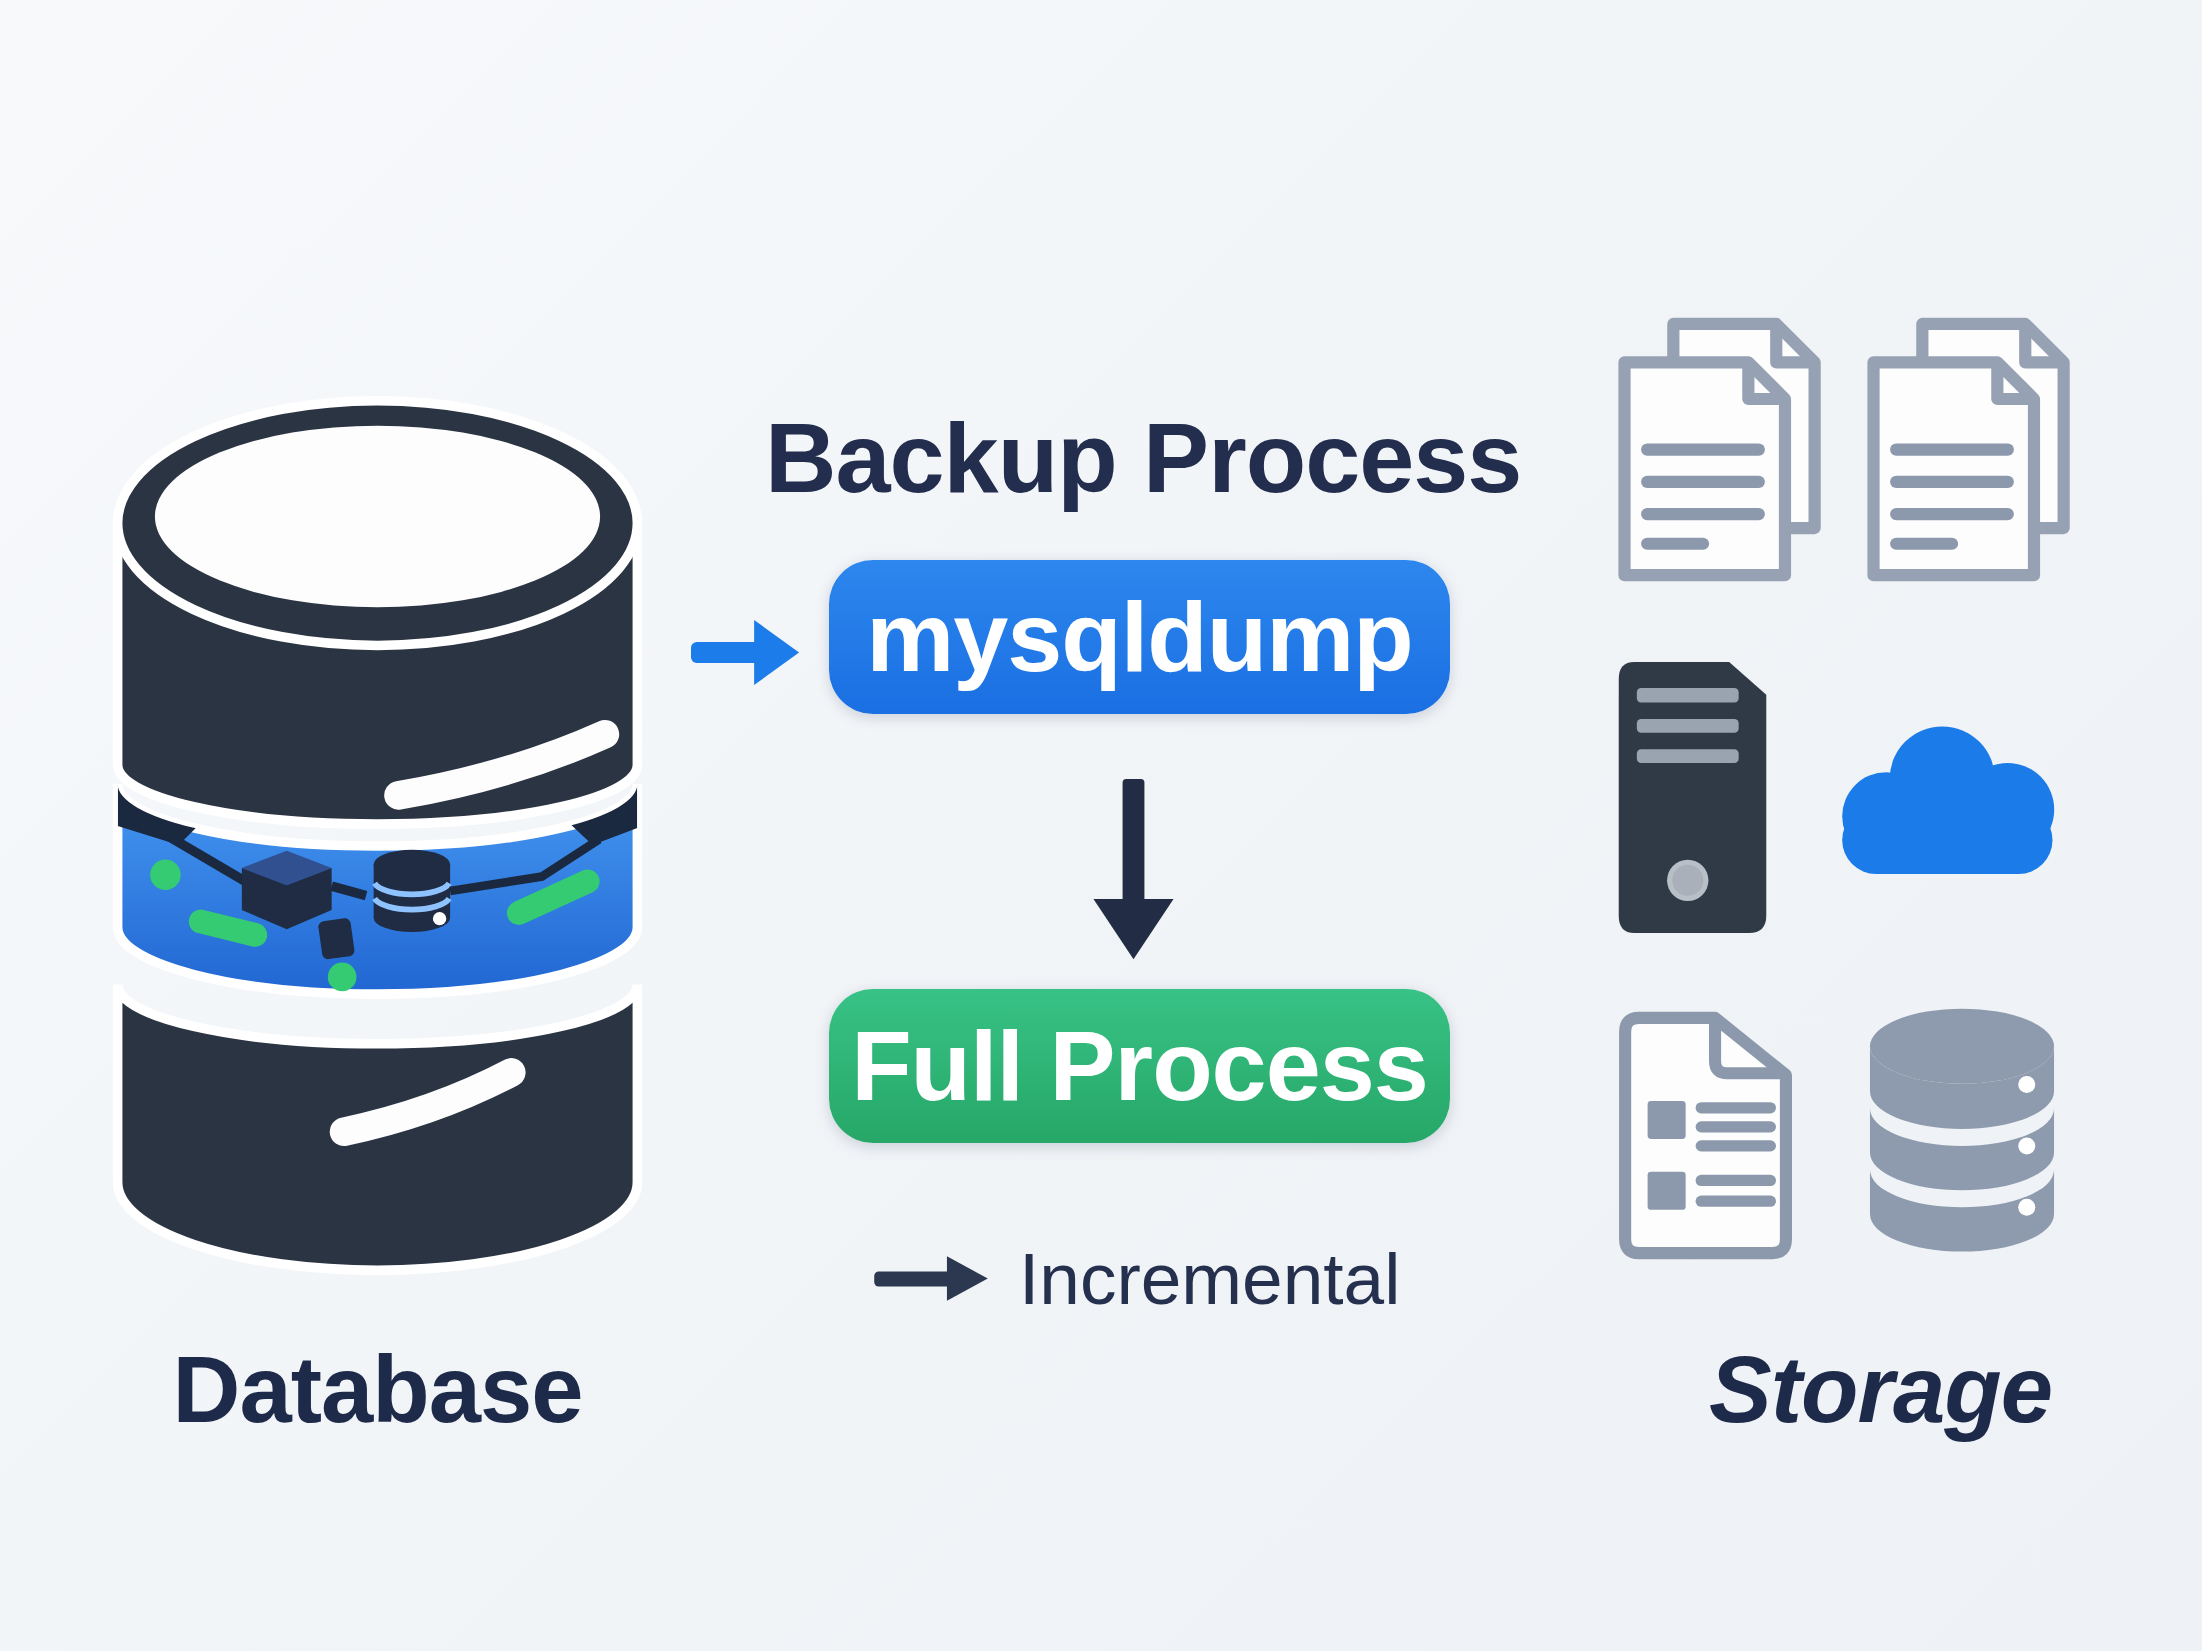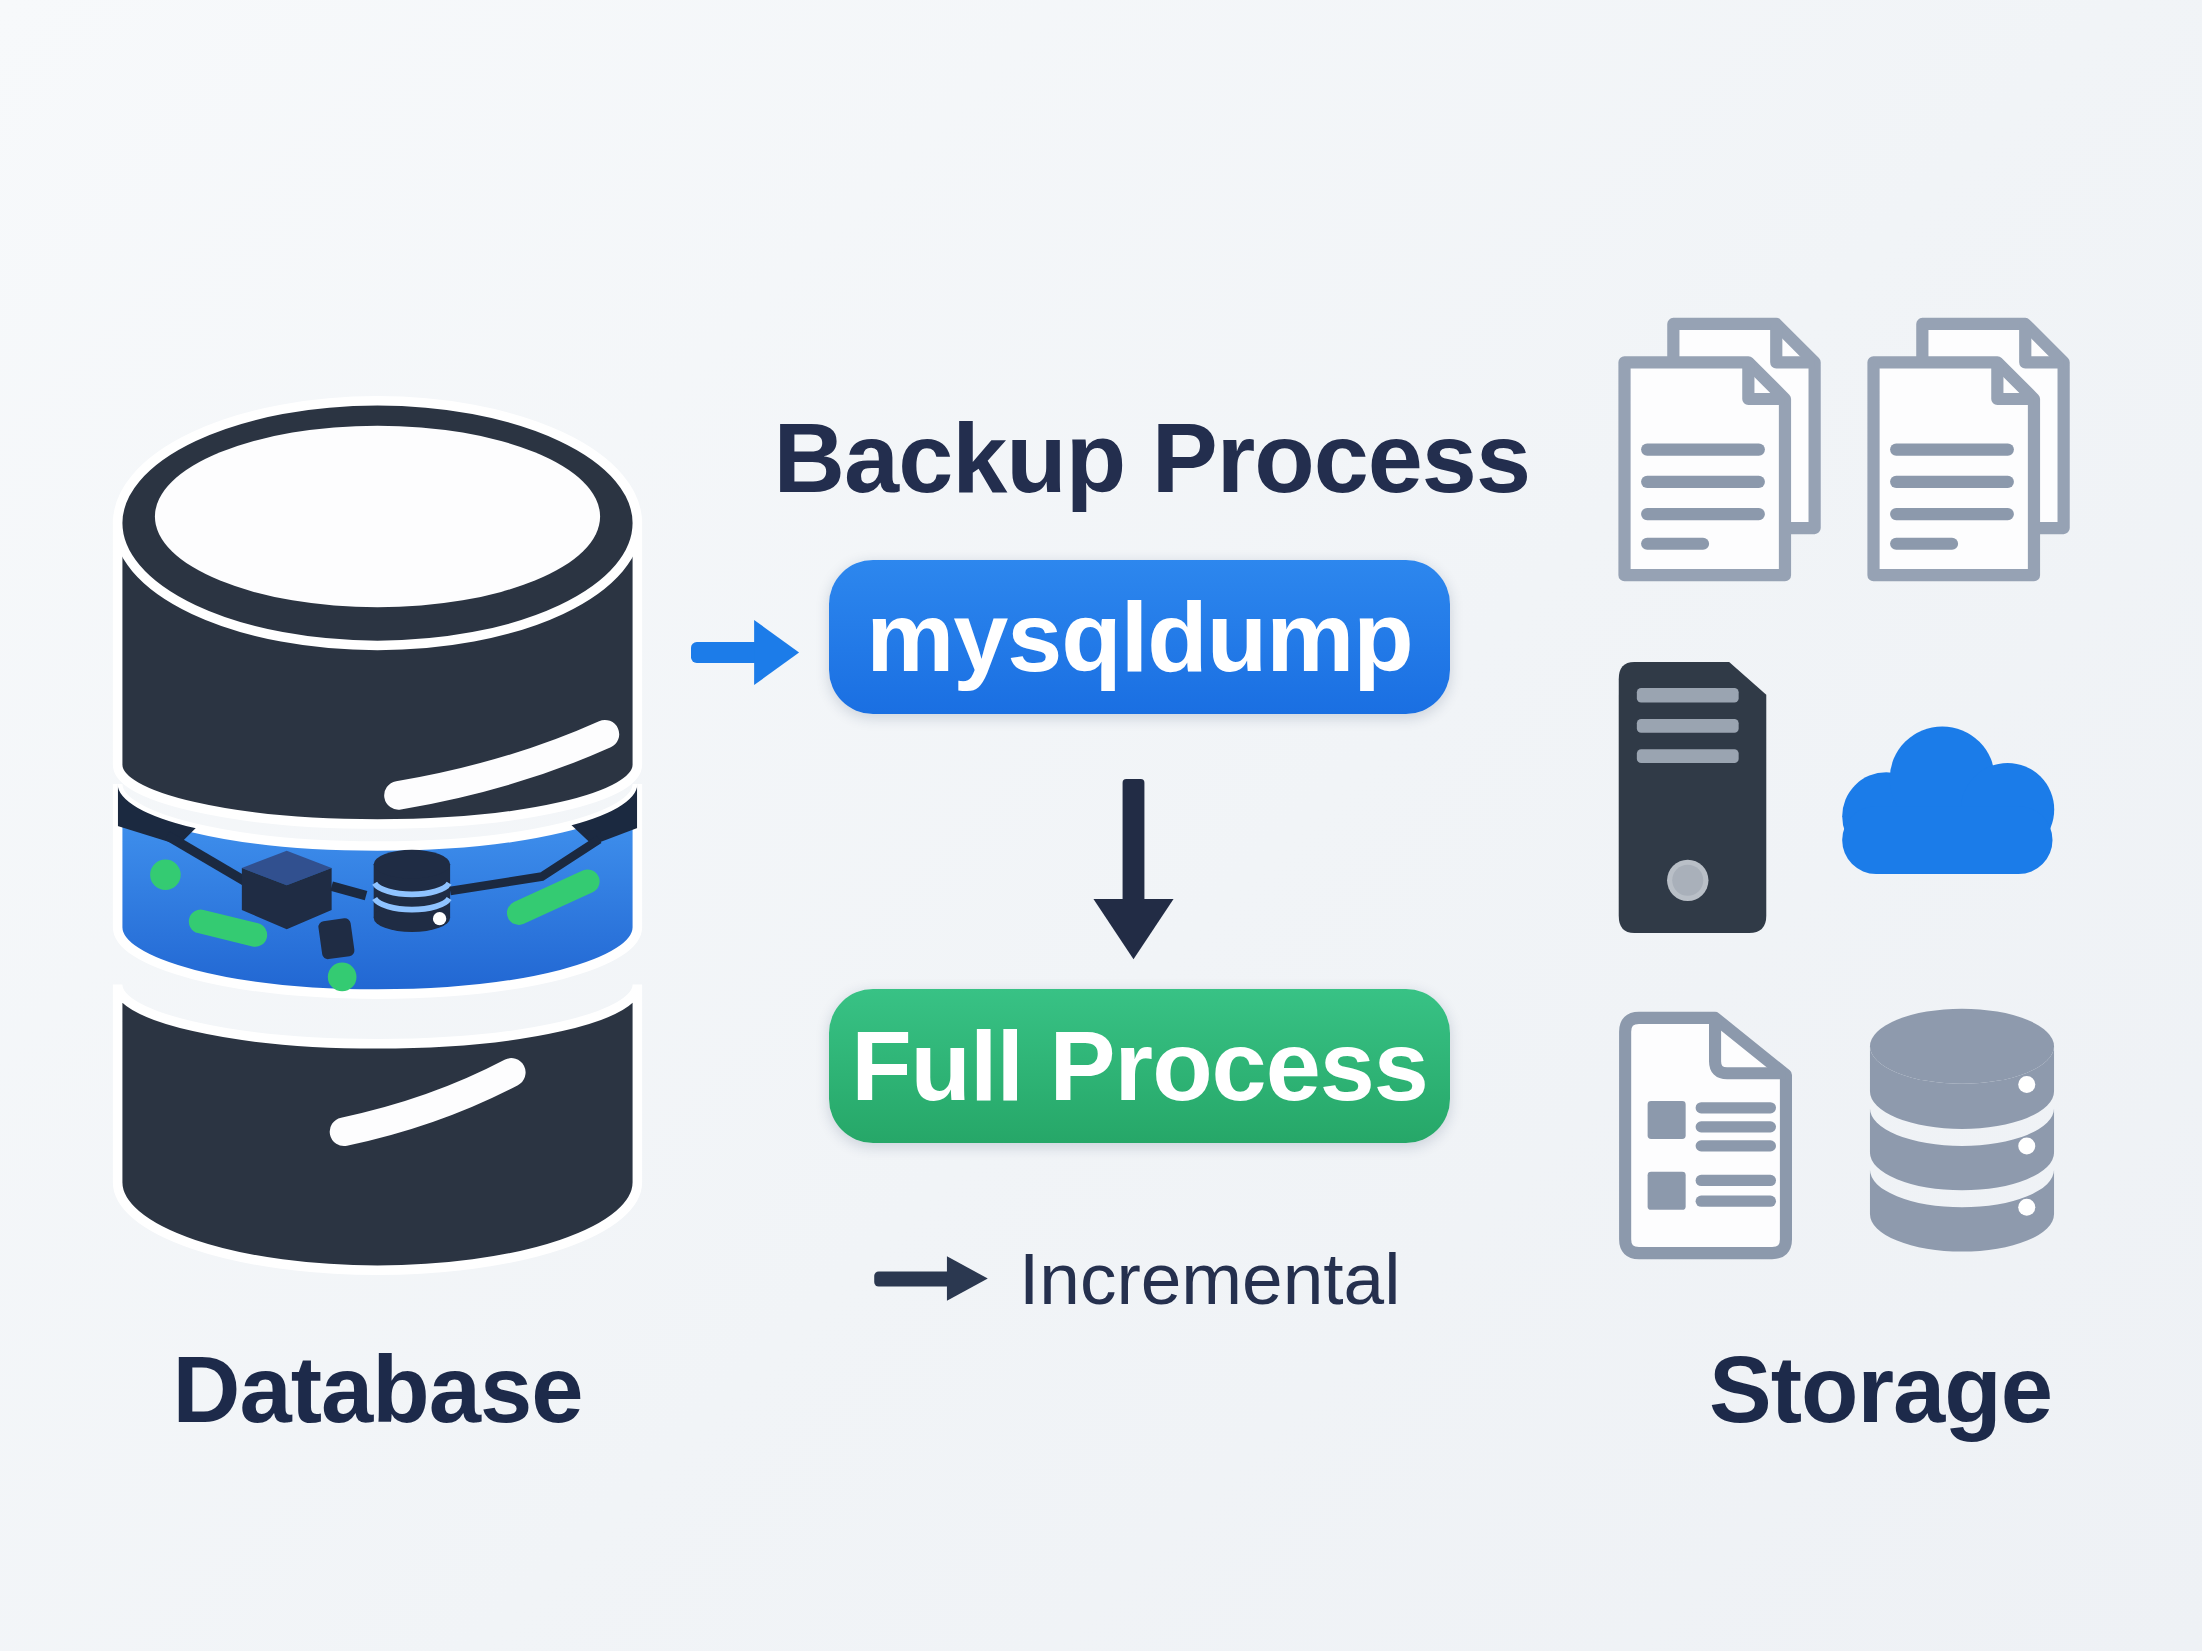--- a/index.html
+++ b/index.html
@@ -7,40 +7,40 @@
   .canvas{
     position:relative;
     width:2202px;height:1652px;
     background:linear-gradient(135deg,#f7f9fb 0%,#f1f4f7 55%,#eef1f5 100%);
     overflow:hidden;
     font-family:"Liberation Sans",sans-serif;
   }
   .abs{position:absolute;}
   .diagram-title{
     left:765px;top:401px;width:765px;
-    text-align:right;
+    text-align:left;
     font-size:99px;font-weight:700;letter-spacing:-1px;
     color:#232e4e;
   }
   .node-box{
     left:829px;width:621px;height:154px;
     border-radius:44px;
     display:flex;align-items:center;justify-content:center;
     color:#ffffff;font-size:99px;font-weight:700;letter-spacing:-1px;
     box-shadow:0 3.8px 13.4px rgba(30,50,90,.18);
   }
   .node-box.blue{top:560px;background:linear-gradient(180deg,#2d87ee 0%,#1a6fe2 100%);}
   .node-box.green{top:989px;background:linear-gradient(180deg,#38c285 0%,#26a768 100%);}
   .big-label{
     width:497px;text-align:center;
     font-size:94px;font-weight:700;letter-spacing:-1px;
     color:#1d2a4a;top:1336px;
   }
   .big-label.db{left:129px;}
-  .big-label.st{left:1632px;}
+  .big-label.st{left:1632px;font-style:italic;}
   .legend{
     left:870px;top:1237px;display:flex;flex-direction:column;gap:13px;
   }
   .legend-row{display:flex;align-items:center;gap:27px;height:82px;}
   .legend-row svg{width:122px;height:55px;flex:0 0 auto;}
   .legend-label{font-size:73px;font-weight:400;color:#25304e;letter-spacing:0;}
   svg{display:block;}
 </style>
 </head>
 <body>

